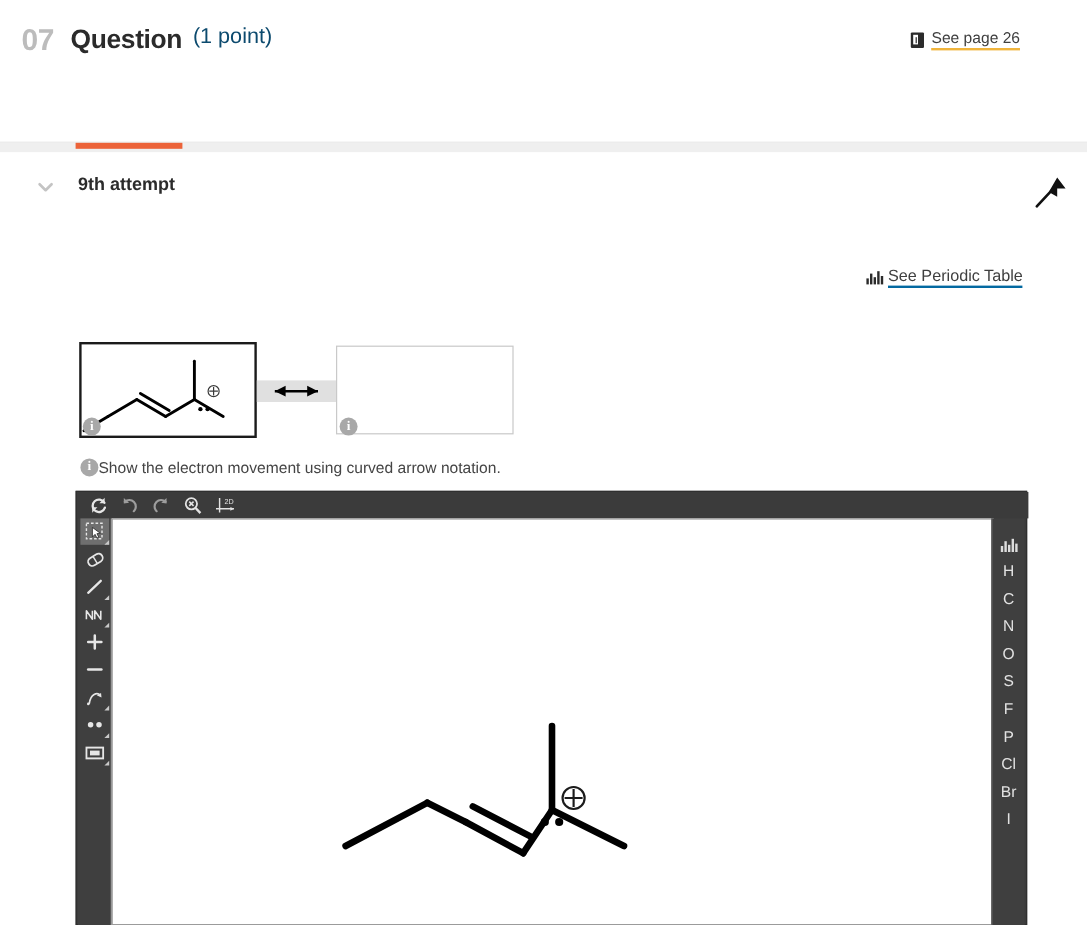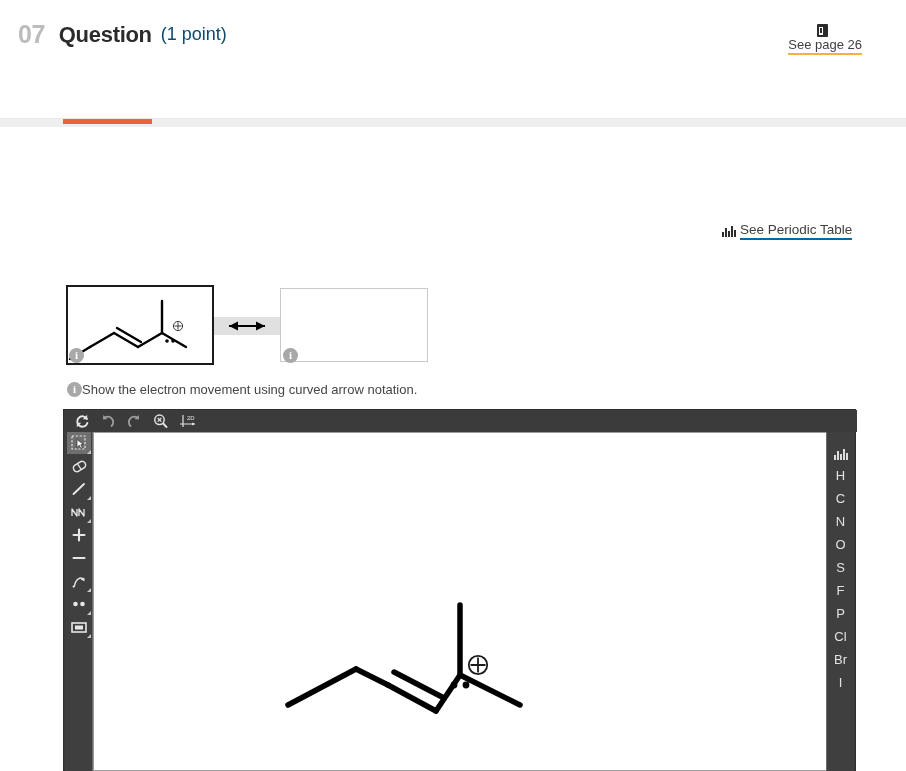--- a/index.html
+++ b/index.html
@@ -27,21 +27,21 @@
     left: 0; top: 0;
     width: 906px;
     height: 119px;
     background: #ffffff;
     border-bottom: 1px solid #e8e8e8;
   }
   .q-titlerow {
     position: absolute;
     left: 18px; top: 20px;
     display: flex;
-    align-items: center;
+    align-items: flex-start;
   }
   .q-num {
     font-size: 25px;
     font-weight: bold;
     color: #bcbcbc;
     letter-spacing: -0.5px;
   }
   .q-title {
     font-size: 22px;
     font-weight: bold;
@@ -59,25 +59,24 @@
     left: 40px; top: 60px;
     width: 790px;
     font-size: 12.6px;
     line-height: 22px;
     color: #333333;
   }
 
   
   .see-page {
     position: absolute;
-    right: 44px; top: 24px;
-    display: flex;
-    align-items: center;
-    cursor: pointer;
-    flex-direction: column;
+    right: 56px; top: 24px;
+    display: flex;
+    align-items: center;
+    cursor: pointer;
   }
   .see-page .lnk {
     font-size: 13px;
     color: #3f3f3f;
     border-bottom: 2px solid #f0b43c;
     padding-bottom: 1px;
     margin-left: 6px;
   }
   .book-ic {
     width: 11px; height: 13px;
@@ -331,20 +330,34 @@
     <div class="see-page">
       <span class="book-ic"></span>
       <span class="lnk">See page 26</span>
     </div>
   </div>
 
   <div class="tabstrip">
     <div class="active-ind"></div>
   </div>
 
+  <div class="attempt-row">
+    <span class="chev">
+      <svg width="14" height="14" viewBox="0 0 14 14">
+        <path d="M2 4.5 L7 9.5 L12 4.5" stroke="#c4c4c4" stroke-width="2.2" fill="none" stroke-linecap="round" stroke-linejoin="round"></path>
+      </svg>
+    </span>
+    <span class="attempt-label">9th attempt</span>
+    <span class="flag-ic">
+      <svg width="32" height="30" viewBox="0 0 32 30">
+        <path d="M4 27 L17 13" stroke="#111111" stroke-width="2.2" fill="none" stroke-linecap="round"></path>
+        <path d="M14 15 L21 3 L28 12 L21 12 L21 19 Z" fill="#111111"></path>
+      </svg>
+    </span>
+  </div>
 
   <div class="see-pt">
     <span class="pt-ic">
       <i style="left:0;height:5px"></i>
         <i style="left:3px;height:9px"></i>
       <i style="left:6px;height:6px"></i>
         <i style="left:9px;height:11px"></i>
       <i style="left:12px;height:7px"></i>
     </span>
     <span class="lnk">See Periodic Table</span>

